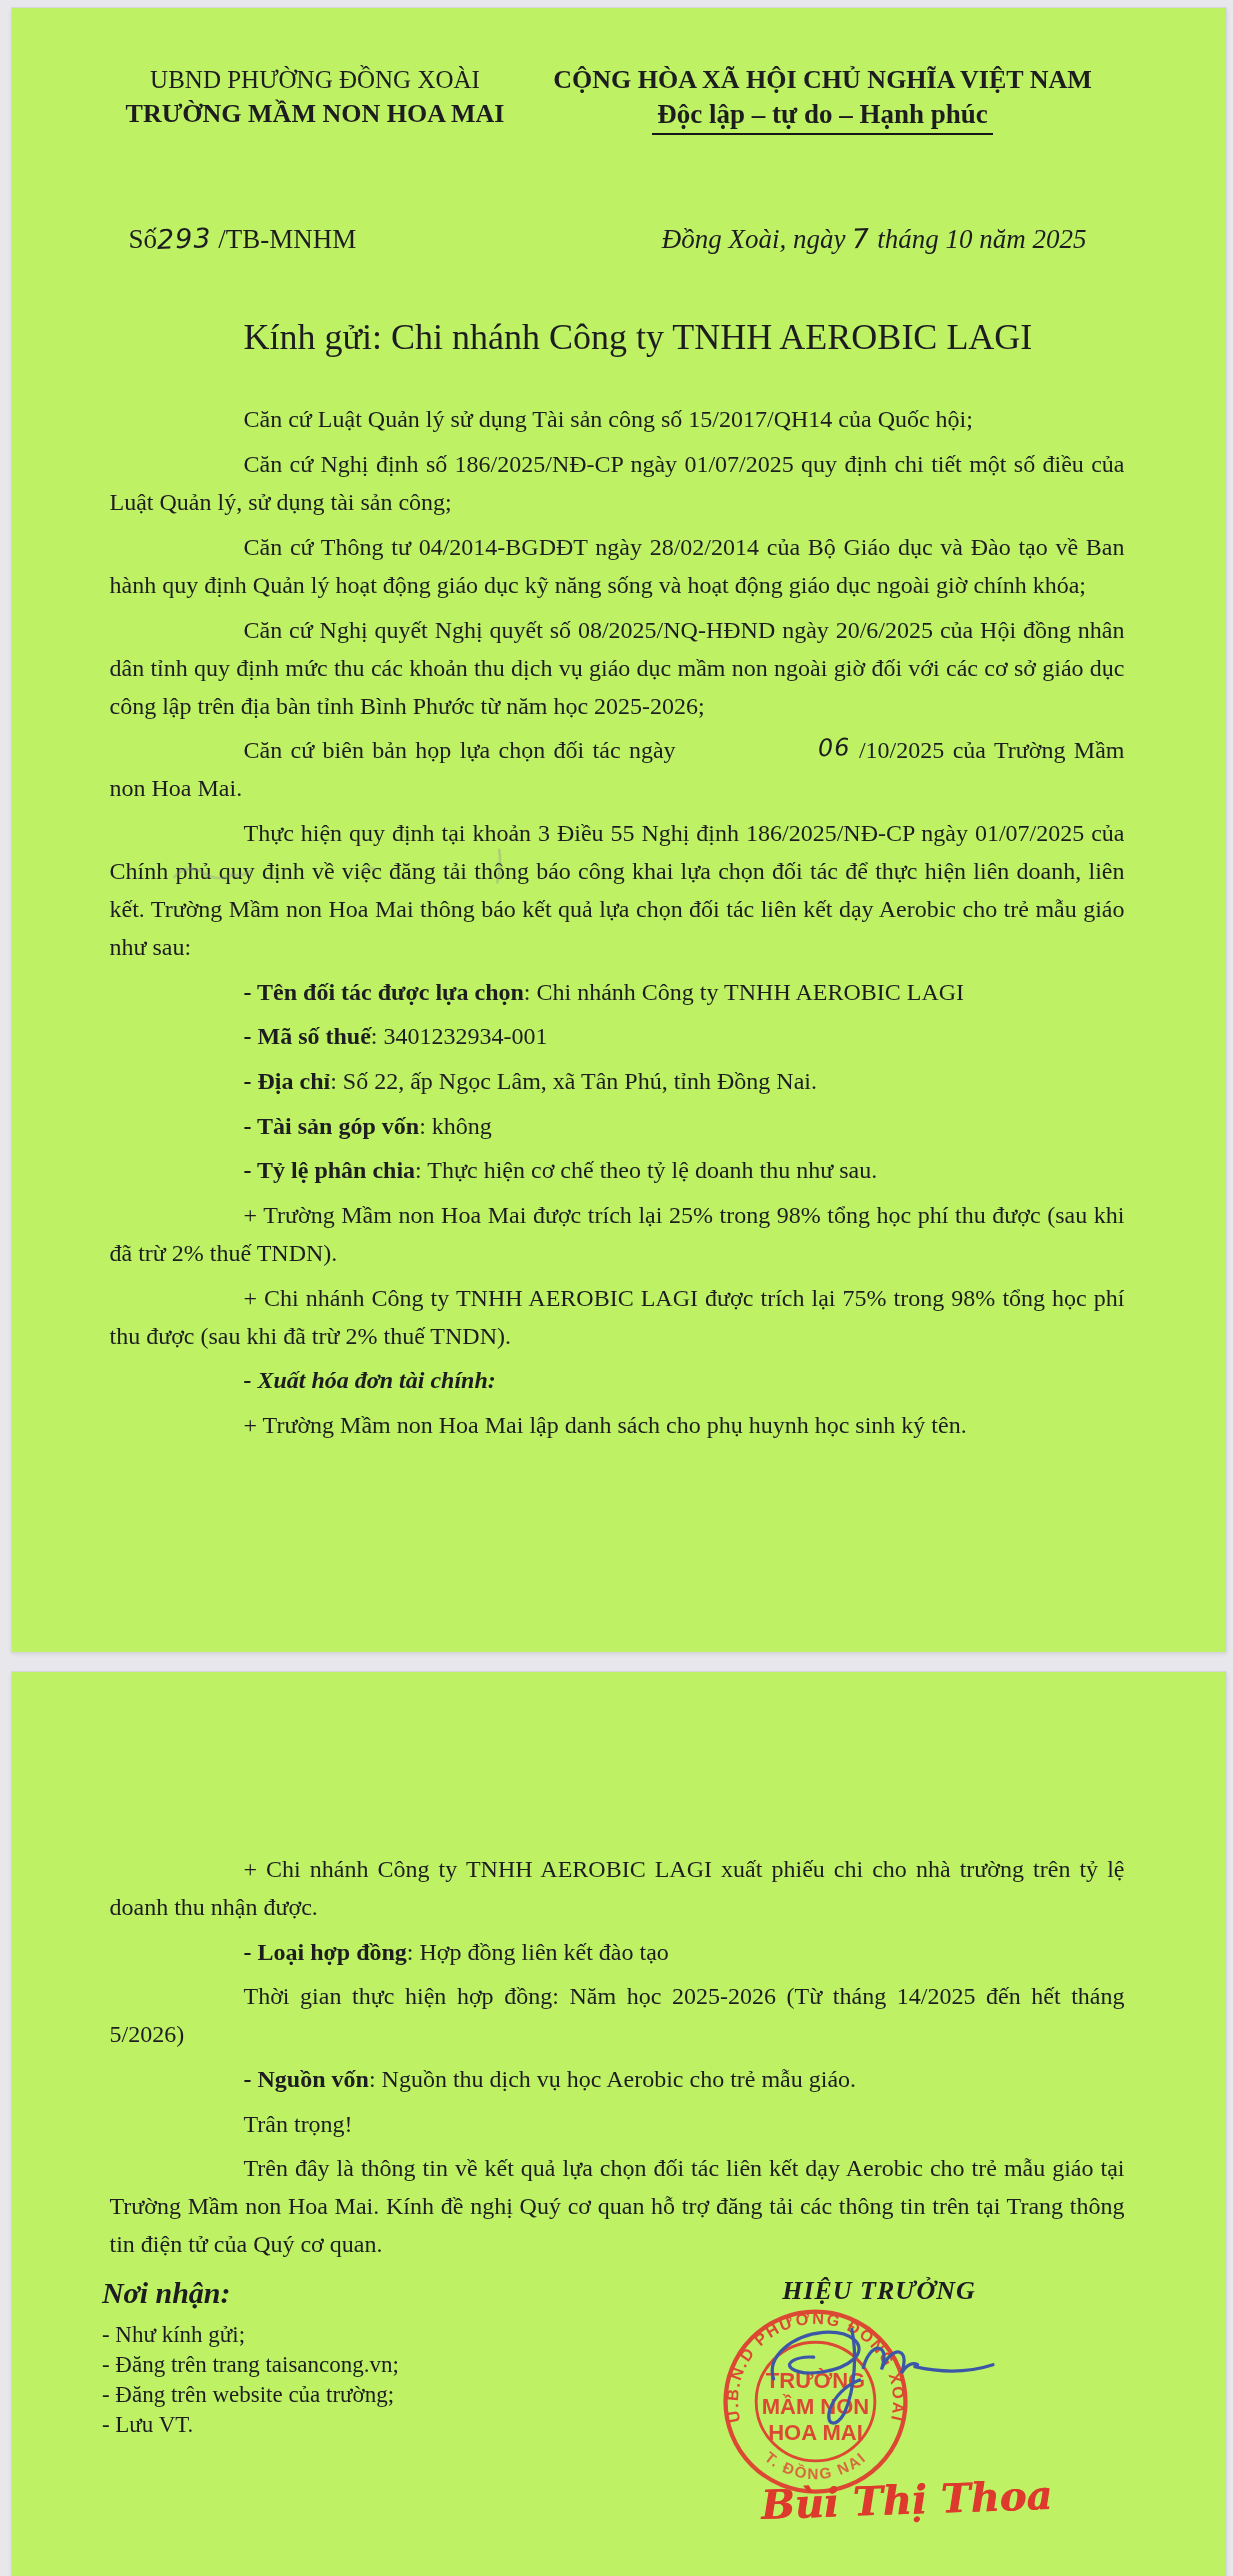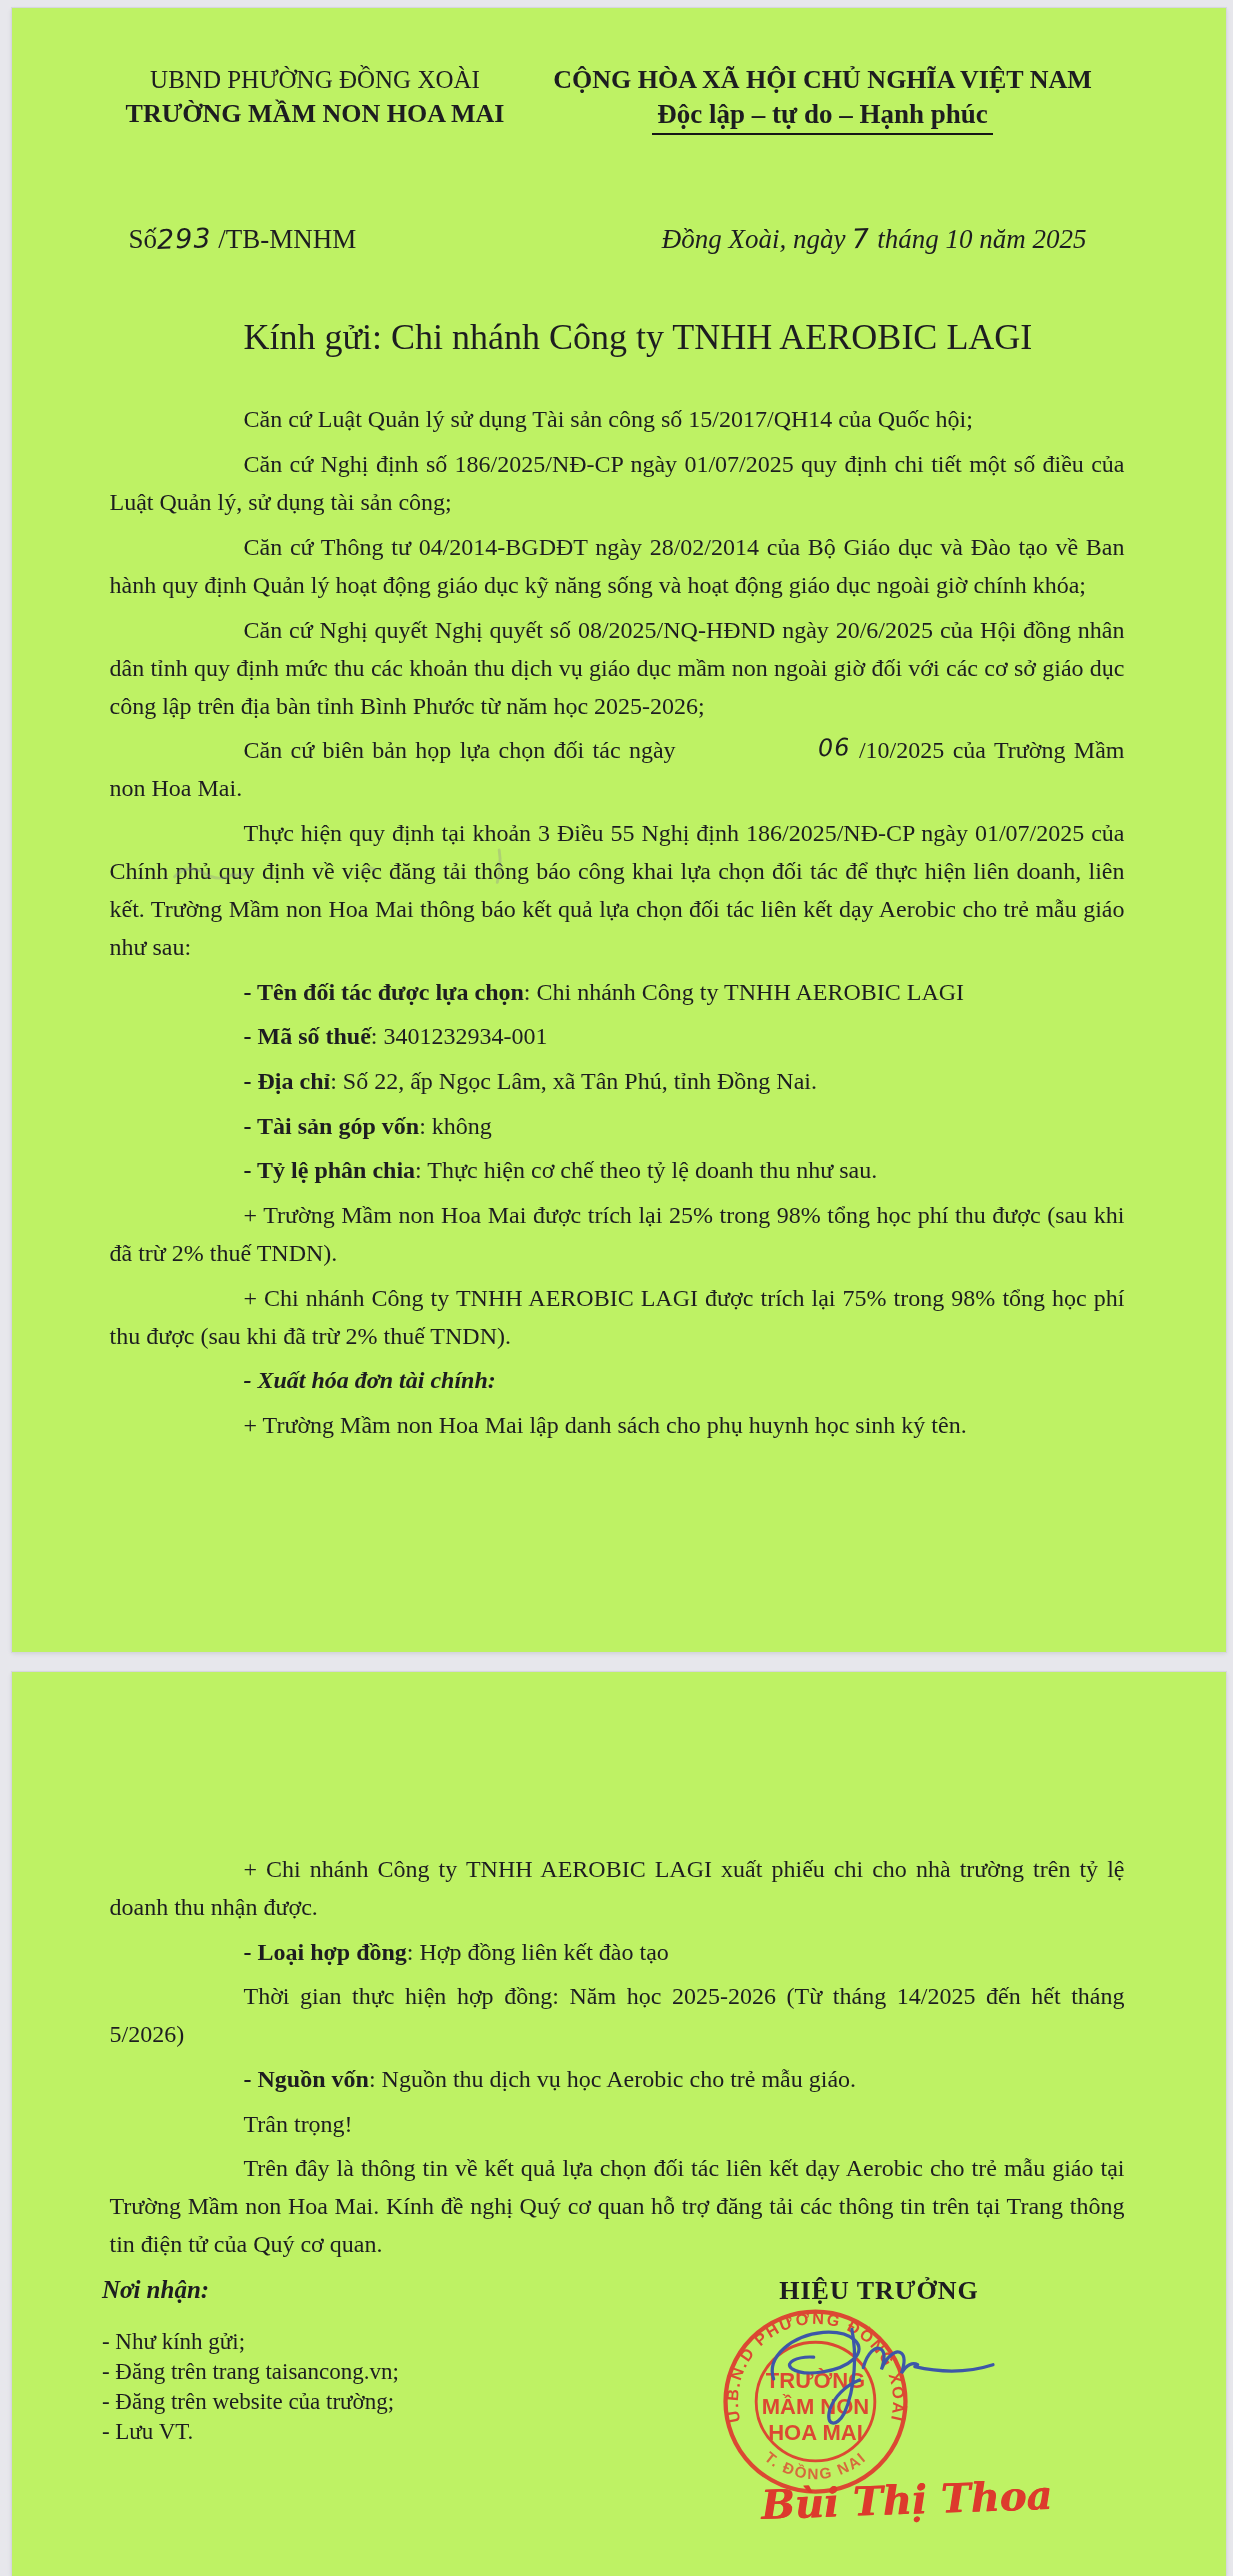--- a/index.html
+++ b/index.html
@@ -37,24 +37,24 @@
   .kinh-gui{margin-top:61px;margin-bottom:42px;padding-left:134px;font-size:36px;}
 
   p.body{font-size:24px;line-height:38px;text-align:justify;
          text-indent:134px;margin:0 0 6.7px 0;}
   .b{font-weight:bold;}
   .bi{font-weight:bold;font-style:italic;}
 
   
   .bottom{position:relative;height:311px;margin-top:0;}
   .noi-nhan{position:absolute;left:-7.6px;top:5.7px;}
-  .noi-nhan .t{font-size:25px;font-weight:bold;font-style:italic;margin-bottom:23px;}
+  .noi-nhan .t{font-size:30px;font-weight:bold;font-style:italic;margin-bottom:10px;}
   .noi-nhan .i{font-size:23px;line-height:30px;}
   .hieu-truong{position:absolute;left:559px;top:5.7px;width:421px;text-align:center;
-               font-size:26px;font-weight:bold;letter-spacing:1px;}
+               font-size:26px;font-weight:bold;letter-spacing:1px;font-style:italic;}
   .stamp-wrap{position:absolute;left:605px;top:32px;opacity:.92;}
   .sig-wrap{position:absolute;left:650px;top:48px;}
   .sig-name{position:absolute;left:634px;top:206px;width:325px;text-align:center;
             font-family:"DejaVu Serif",serif;font-style:italic;font-weight:bold;
             font-size:40px;color:#dd3a2d;transform:rotate(-2deg);
             text-shadow:0.6px 0 0 #dd3a2d;}
   .scribble{position:absolute;left:151px;top:834px;opacity:.33;}
 </style>
 </head>
 <body>

